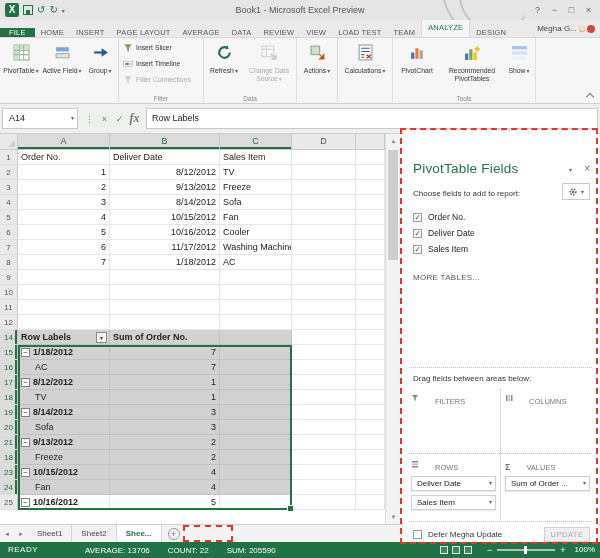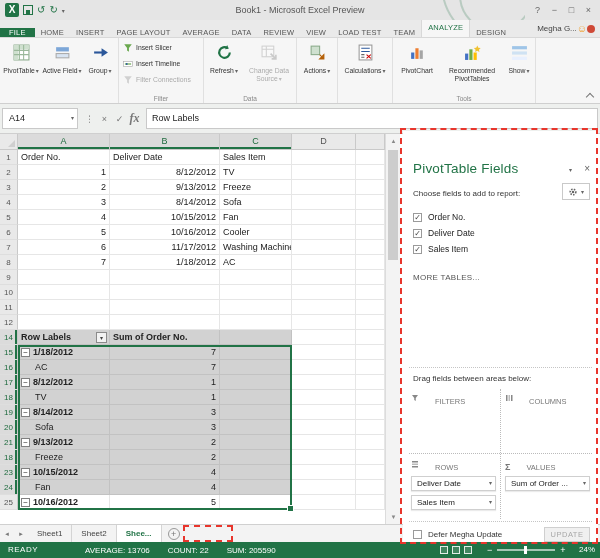--- a/index.html
+++ b/index.html
@@ -561,21 +561,21 @@
       <span class="vicon"></span>
       <span class="vicon"></span>
     </div>
     <div class="sb-zoom">
       <span class="zsign">−</span>
       <span class="ztrack">
           <span class="zthumb"></span>
         </span>
       <span class="zsign">+</span>
     </div>
-    <span class="sb-zoomtext">24%</span>
+    <span class="sb-zoomtext">100%</span>
   </div>
 
   <div class="pane">
     <div class="pane-title">PivotTable Fields</div>
     <span class="pane-opts">▾</span>
     <span class="pane-close">×</span>
     <div class="choose">Choose fields to add to report:</div>
     <div class="gearbtn">
       <svg viewBox="0 0 16 16">
           <circle cx="8" cy="8" r="4.5" fill="none" stroke="#666" stroke-width="2.5" stroke-dasharray="2.4 2"></circle>

